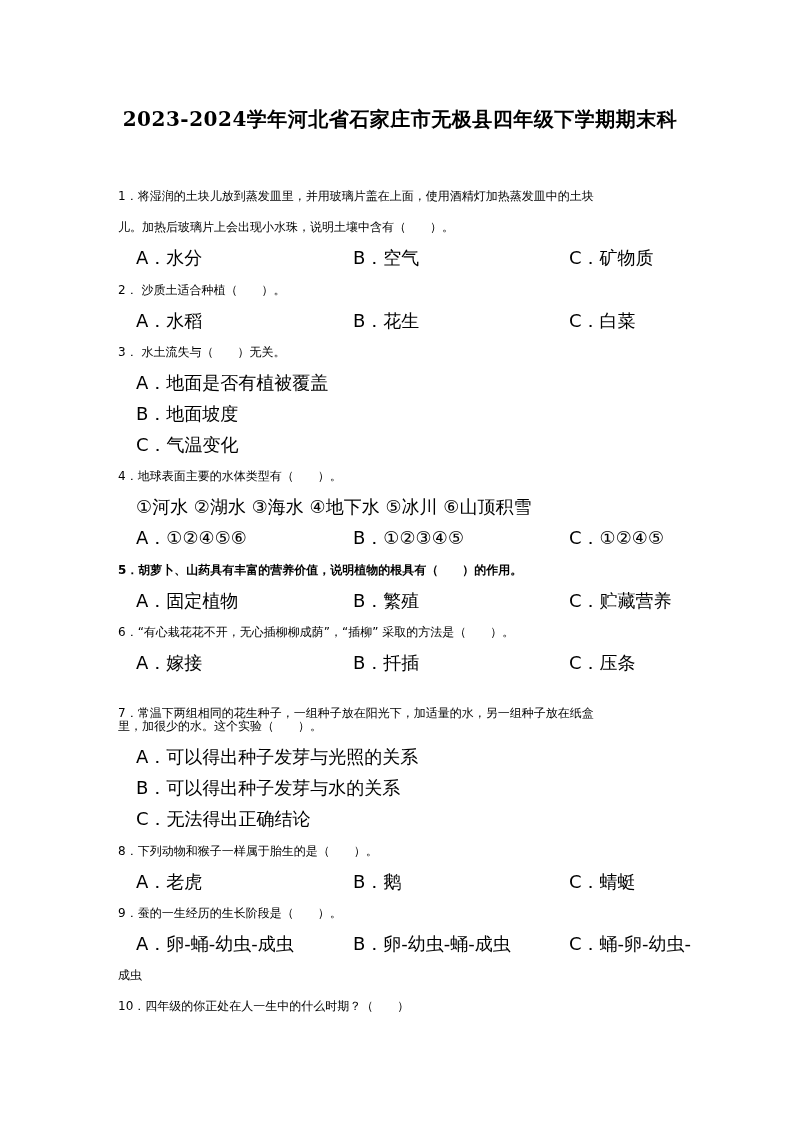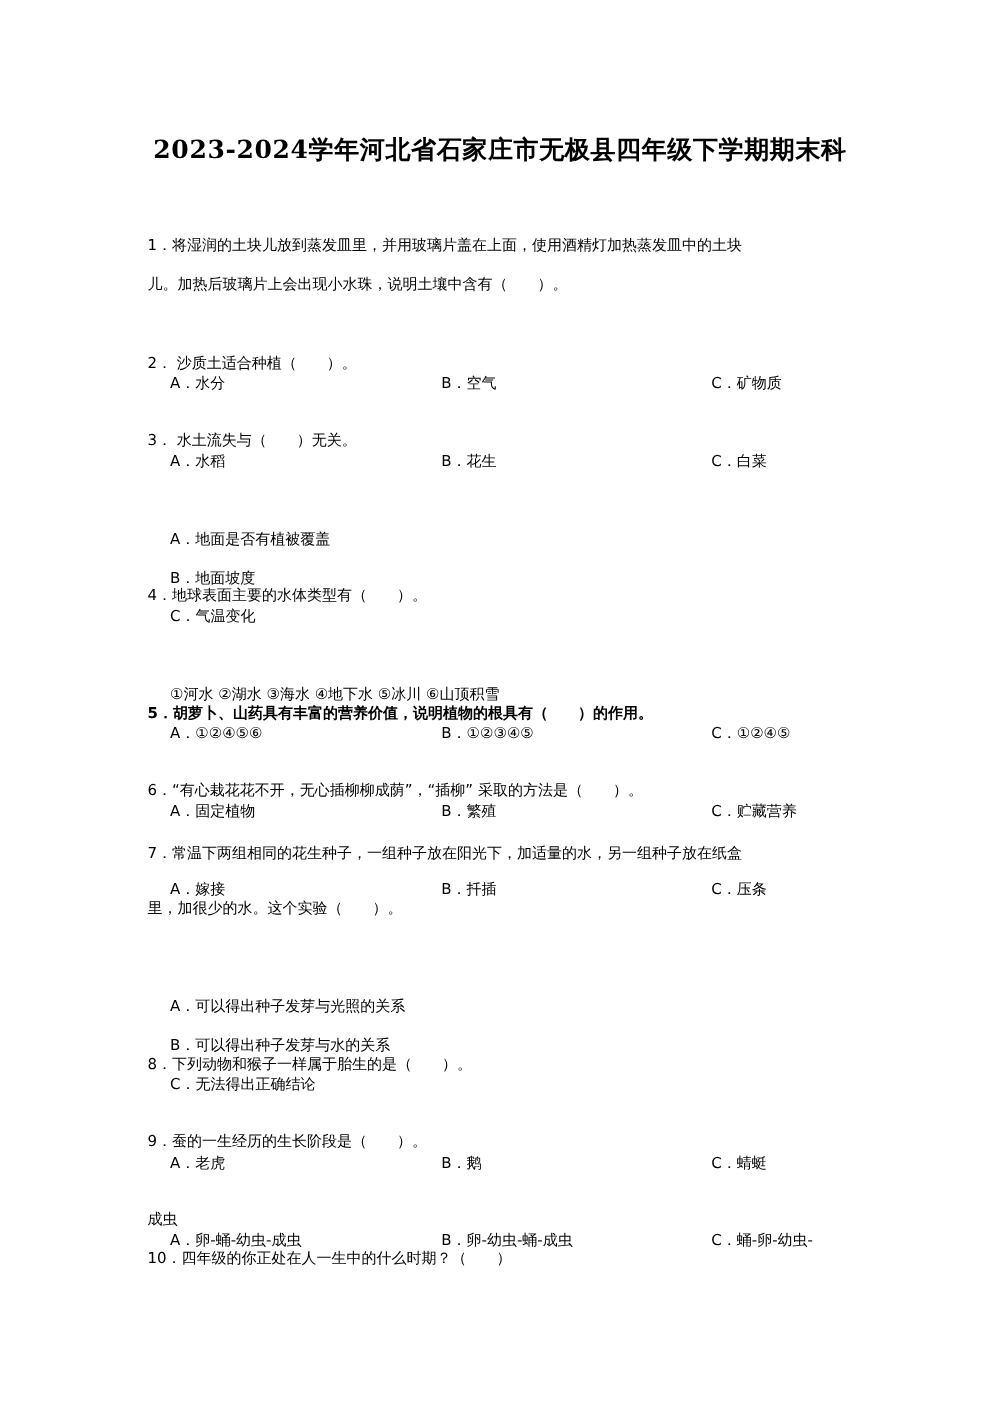--- a/index.html
+++ b/index.html
@@ -38,24 +38,23 @@
 
     .line {
       position: absolute;
       left: 118px;
       font-size: 12px;
       line-height: 18px;
       white-space: nowrap;
     }
     .opt {
       position: absolute;
-      font-size: 12px;
+      font-size: 18px;
       line-height: 18px;
       white-space: nowrap;
-      margin-top: 48px;
     }
     .col-a { left: 136px; }
     .col-b { left: 353px; }
     .col-c { left: 569px; }
   </style>
 </head>
 <body>
 
 <div class="page">
 
@@ -86,21 +85,21 @@
   <div class="line" style="top:561px;font-weight:bold;">5．胡萝卜、山药具有丰富的营养价值，说明植物的根具有（　　）的作用。</div>
   <div class="opt col-a" style="top:592px;">A．固定植物</div>
   <div class="opt col-b" style="top:592px;">B．繁殖</div>
   <div class="opt col-c" style="top:592px;">C．贮藏营养</div>
 
   <div class="line" style="top:623px;">6．“有心栽花花不开，无心插柳柳成荫”，“插柳” 采取的方法是（　　）。</div>
   <div class="opt col-a" style="top:654px;">A．嫁接</div>
   <div class="opt col-b" style="top:654px;">B．扦插</div>
   <div class="opt col-c" style="top:654px;">C．压条</div>
 
-  <div class="line" style="top:673px;">7．常温下两组相同的花生种子，一组种子放在阳光下，加适量的水，另一组种子放在纸盒</div>
+  <div class="line" style="top:704px;">7．常温下两组相同的花生种子，一组种子放在阳光下，加适量的水，另一组种子放在纸盒</div>
   <div class="line" style="top:717px;">里，加很少的水。这个实验（　　）。</div>
   <div class="opt col-a" style="top:779px;">B．可以得出种子发芽与水的关系</div>
   <div class="opt col-a" style="top:748px;">A．可以得出种子发芽与光照的关系</div>
   <div class="opt col-a" style="top:810px;">C．无法得出正确结论</div>
 
   <div class="line" style="top:842px;">8．下列动物和猴子一样属于胎生的是（　　）。</div>
   <div class="opt col-a" style="top:873px;">A．老虎</div>
   <div class="opt col-b" style="top:873px;">B．鹅</div>
   <div class="opt col-c" style="top:873px;">C．蜻蜓</div>
 

